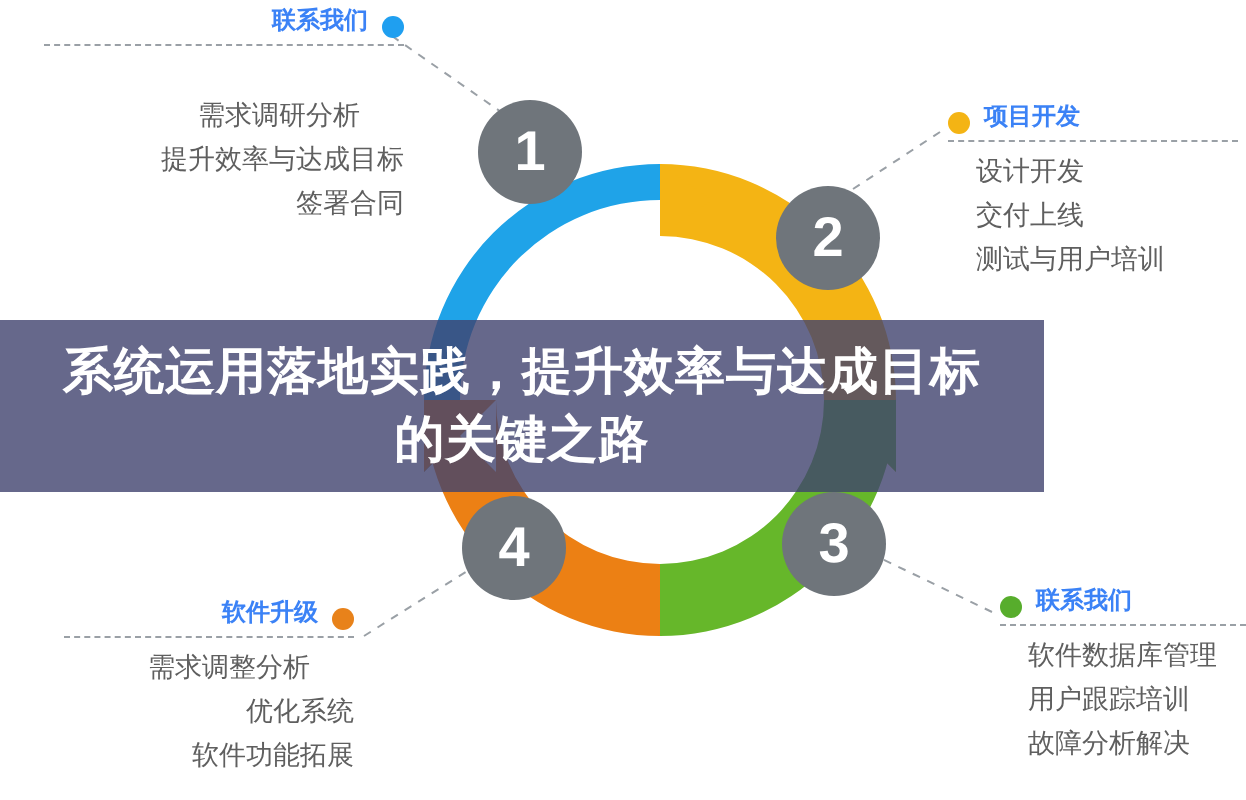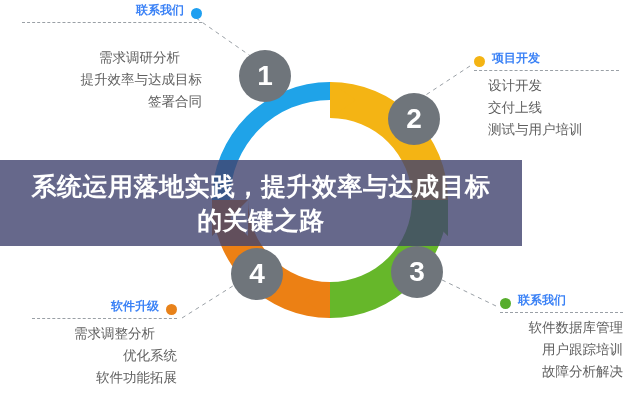--- a/index.html
+++ b/index.html
@@ -53,21 +53,21 @@
 
   
   #blk-dev{left:474px;top:50px;width:145px;text-align:left;}
   #blk-dev .hd{justify-content:flex-start;}
   #blk-dev .rule{margin-left:0;}
   #blk-dev .li{padding-left:14px;}
 
   
   #blk-maint{left:500px;top:292px;width:123px;text-align:left;}
   #blk-maint .hd{justify-content:flex-start;}
-  #blk-maint .li{padding-left:14px;text-align:right;}
+  #blk-maint .li{padding-left:14px;}
 
   
   #blk-upgrade{left:32px;top:298px;width:145px;text-align:right;}
   #blk-upgrade .hd{justify-content:flex-end;}
   #blk-upgrade .li:nth-of-type(1){padding-right:2px;}
   #blk-upgrade .li:nth-of-type(2){padding-right:2px;}
   #blk-upgrade .li:nth-of-type(3){padding-right:22px;}
 
   
   #banner{

